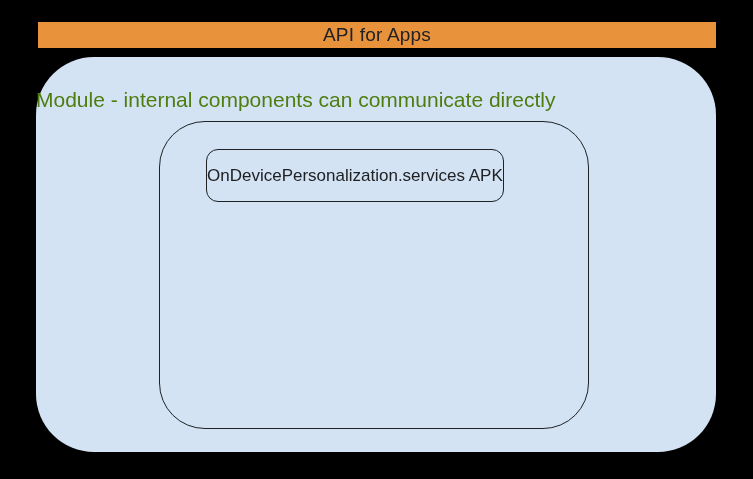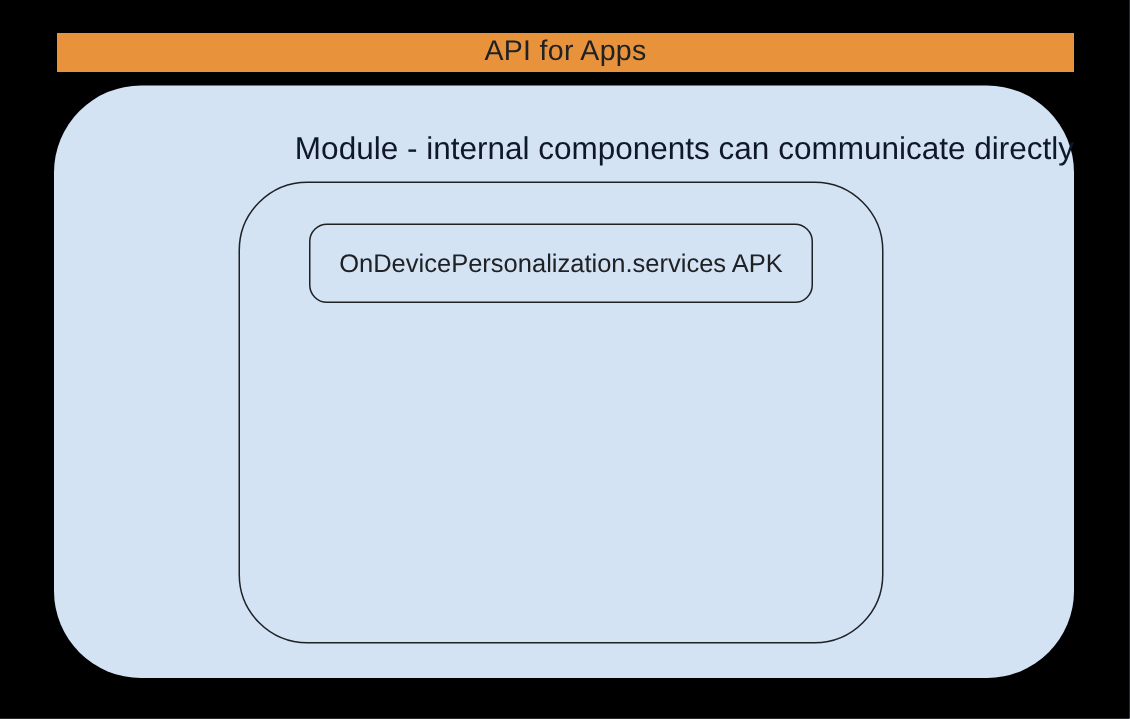--- a/index.html
+++ b/index.html
@@ -38,35 +38,35 @@
     width: 680px;
     height: 395px;
     background: #D3E3F4;
     border-radius: 58px;
   }
   .module-title {
     position: absolute;
     left: 0;
     top: 31px;
     width: 100%;
-    text-align: right;
+    text-align: left;
     font-size: 21px;
-    color: #0f172a;
+    color: #4d7c0f;
   }
   .inner-container {
     position: absolute;
     left: 123px;
     top: 64px;
     width: 430px;
     height: 308px;
     border: 1.5px solid #1F2125;
     border-radius: 46px;
     box-sizing: border-box;
     display: flex;
-    flex-direction: column;
+    flex-direction: row;
     justify-content: flex-start;
     gap: 17px;
     padding: 27px 46px 18px 46px;
   }
   .component-box {
     flex: 0 0 53px;
     height: 53px;
     border: 1.5px solid #1F2125;
     border-radius: 12px;
     box-sizing: border-box;

